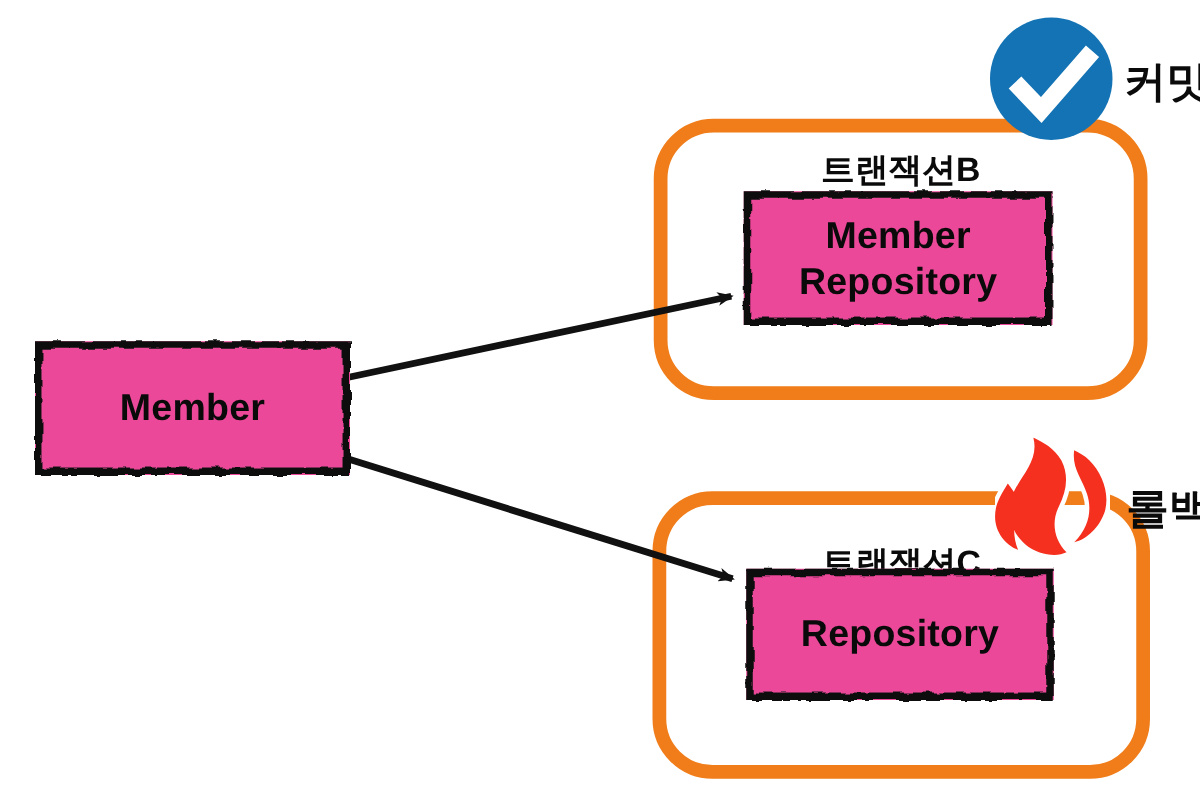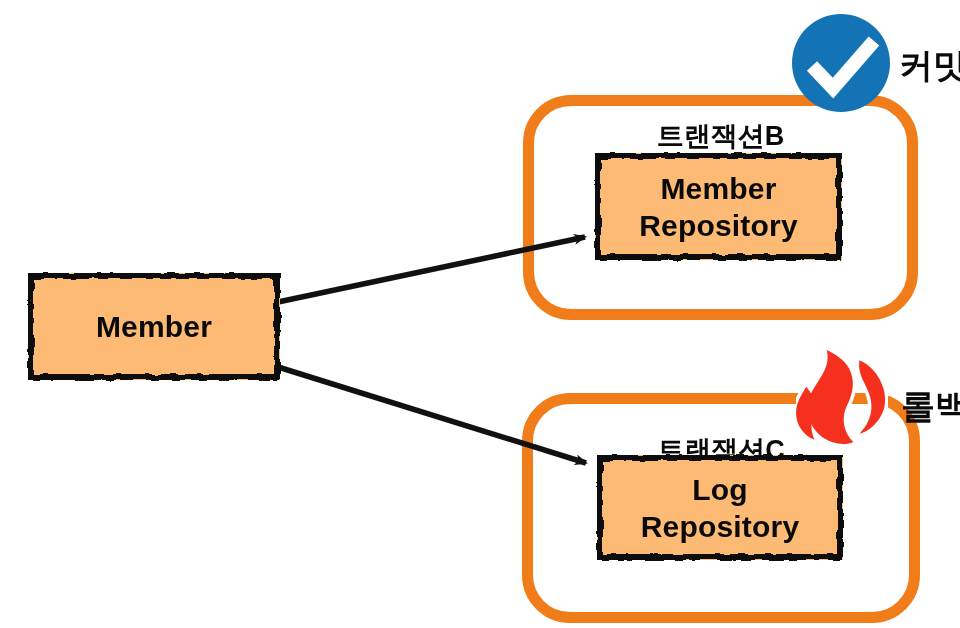--- a/index.html
+++ b/index.html
@@ -34,21 +34,21 @@
   .arrow-line {
     stroke: var(--color-arrow);
     stroke-width: 5.5;
     fill: none;
   }
   .arrowhead-path { fill: var(--color-arrow); }
 
   
   .sketch-box {
     position: absolute;
-    background: #fdba74;
+    background: #ec4899;
     display: flex;
     align-items: center;
     justify-content: center;
     z-index: 4;
   }
   .sketch-border {
     position: absolute;
     inset: 0;
     border: 6px solid var(--color-box_border);
     filter: url(#roughen);
@@ -183,21 +183,20 @@
     <div class="sketch-border"></div>
     <div class="box-label">
       <span>Member</span>
       <span>Repository</span>
     </div>
   </div>
 
   <div class="sketch-box" id="log-repo">
     <div class="sketch-border"></div>
     <div class="box-label">
-      <span>Log</span>
       <span>Repository</span>
     </div>
   </div>
 
   <div class="commit-badge">
     <svg class="check-mark" viewBox="0 0 98 98">
       <polyline points="20,52 41,74 82,27"></polyline>
     </svg>
   </div>
   <div class="status-label" id="commit-label">커밋</div>

